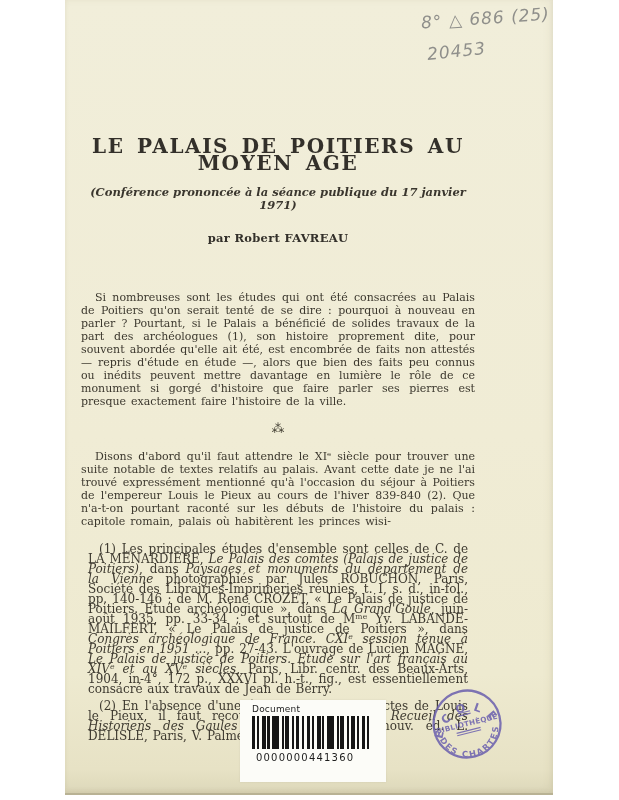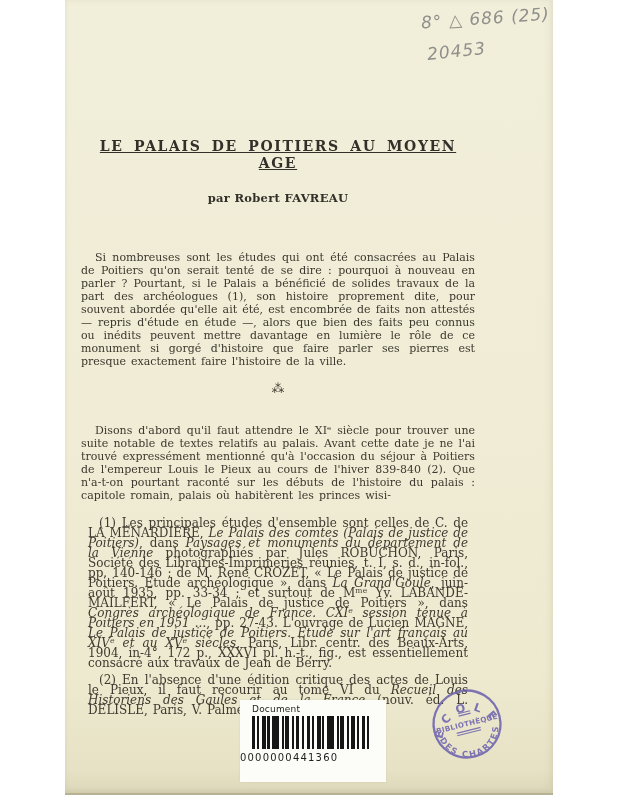--- a/index.html
+++ b/index.html
@@ -17,41 +17,41 @@
   }
   .hw{
     position:absolute;color:#8f8f8b;
     font-family:"DejaVu Sans","Liberation Sans",sans-serif;
     font-style:italic;letter-spacing:1px;
   }
   .hw1{left:356px;top:8px;font-size:17px;transform:rotate(-4deg);}
   .hw2{left:362px;top:41px;font-size:17px;transform:rotate(-6deg);}
   .content{position:absolute;left:16px;top:0;width:394px;color:#3e3a30;}
   .title{
-    margin:138px 0 0 0;text-align:center;font-size:14px;font-weight:bold;
-    letter-spacing:1.6px;word-spacing:4px;color:#33302a;line-height:17px;text-decoration:underline;
+    margin:138px 0 0 0;text-align:center;font-size:20px;font-weight:bold;
+    letter-spacing:1.6px;word-spacing:4px;color:#33302a;line-height:17px;
   }
   .subtitle{
     margin:3px 0 0 0;text-align:center;font-size:13.5px;font-weight:bold;
     letter-spacing:.4px;word-spacing:2px;color:#33302a;line-height:15px;
   }
   .conf{
     margin:14px 0 0 0;text-align:center;font-size:11.5px;font-style:italic;
     font-weight:bold;color:#3a362e;line-height:13px;
   }
   .byline{
     margin:20px 0 4px 0;text-align:center;font-size:11.5px;font-weight:bold;
     color:#33302a;line-height:13px;letter-spacing:.3px;
   }
   .para{
     margin:0;font-size:11px;line-height:13px;text-align:justify;
     text-indent:14px;color:#3c382e;word-spacing:1.5px;
   }
   .p1{margin-top:46px;}
-  .p2{margin-top:28px;}
+  .p2{margin-top:14px;}
   .asterism{
     margin:14px 0 0 0;text-align:center;font-size:13px;line-height:14px;
     color:#444034;font-family:"DejaVu Sans",sans-serif;
   }
   .footnote{
     margin:7px;font-size:12px;line-height:10px;text-align:justify;
     text-indent:11px;color:#3e3a30;word-spacing:1px;
   }
   .fn1{margin-top:16px;}
   .fn2{margin-top:2px;}
@@ -62,35 +62,36 @@
     font-family:"DejaVu Sans","Liberation Sans",sans-serif;color:#1d1d1d;
   }
   .bc-title{margin:4px 0 2px 12px;font-size:9px;letter-spacing:.2px;}
   .bc-bars{
     margin:0 0 0 12px;width:118px;height:33px;background-color:transparent;
     background-image:
       repeating-linear-gradient(90deg,#161616 0 2px,transparent 2px 5px),
       repeating-linear-gradient(90deg,#161616 0 3px,transparent 3px 11px),
       repeating-linear-gradient(90deg,#161616 0 1px,transparent 1px 17px);
   }
-  .bc-num{margin:3px 0 0 0;font-size:10px;letter-spacing:1.2px;}
+  .bc-num{margin:3px 0 0 16px;font-size:10px;letter-spacing:1.2px;}
   .stamp{position:absolute;left:358px;top:680px;width:88px;height:88px;opacity:.85;}
   .stamp svg{width:100%;height:100%;}
   .stamp text{font-family:"DejaVu Sans","Liberation Sans",sans-serif;font-weight:bold;}
 </style>
 </head>
 <body>
 
 <div class="page">
 
   <div class="hw hw1">8° △ 686 (25)</div>
   <div class="hw hw2">20453</div>
 
   <div class="content">
     <h1 class="title">LE PALAIS DE POITIERS AU MOYEN AGE</h1>
+    <div class="conf">(Conférence prononcée à la séance publique du 17 janvier 1971)</div>
     <div class="byline">par Robert FAVREAU</div>
 
     <p class="para p1">Si nombreuses sont les études qui ont été consacrées au Palais de Poitiers qu'on serait tenté de se dire : pourquoi à nouveau en parler ? Pourtant, si le Palais a bénéficié de solides travaux de la part des archéologues (1), son histoire proprement dite, pour souvent abordée qu'elle ait été, est encombrée de faits non attestés — repris d'étude en étude —, alors que bien des faits peu connus ou inédits peuvent mettre davantage en lumière le rôle de ce monument si gorgé d'histoire que faire parler ses pierres est presque exactement faire l'histoire de la ville.</p>
 
     <div class="asterism">⁂</div>
 
     <p class="para p2">Disons d'abord qu'il faut attendre le XIᵉ siècle pour trouver une suite notable de textes relatifs au palais. Avant cette date je ne l'ai trouvé expressément mentionné qu'à l'occasion du séjour à Poitiers de l'empereur Louis le Pieux au cours de l'hiver 839-840 (2). Que n'a-t-on pourtant raconté sur les débuts de l'histoire du palais : capitole romain, palais où habitèrent les princes wisi-</p>
 
     <p class="footnote fn1"><span>(1) Les principales études d'ensemble sont celles de C. de LA MÉNARDIÈRE, </span><span class="it">Le Palais des comtes (Palais de justice de Poitiers)</span><span>, dans </span><span class="it">Paysages et monuments du département de la Vienne</span><span> photographiés par Jules ROBUCHON, Paris, Société des Librairies-Imprimeries réunies, t. I, s. d., in-fol., pp. 140-146 ; de M. René CROZET, « Le Palais de justice de Poitiers. Etude archéologique », dans </span><span class="it">La Grand'Goule</span><span>, juin-août 1935, pp. 33-34 ; et surtout de Mᵐᵉ Yv. LABANDE-MAILFERT, « Le Palais de justice de Poitiers », dans </span><span class="it">Congrès archéologique de France. CXIᵉ session tenue à Poitiers en 1951 ...</span><span>, pp. 27-43. L'ouvrage de Lucien MAGNE, </span><span class="it">Le Palais de justice de Poitiers. Etude sur l'art français au XIVᵉ et au XVᵉ siècles</span><span>, Paris, Libr. centr. des Beaux-Arts, 1904, in-4°, 172 p., XXXVI pl. h.-t., fig., est essentiellement consacré aux travaux de Jean de Berry.</span></p>
     <p class="footnote fn2"><span>(2) En l'absence d'une édition critique des actes de Louis le Pieux, il faut recourir au tome VI du </span><span class="it">Recueil des Historiens des Gaules et de la France</span><span> (nouv. éd. L. DELISLE, Paris, V. Palmé, 1870), pp. 627-632.</span></p>

